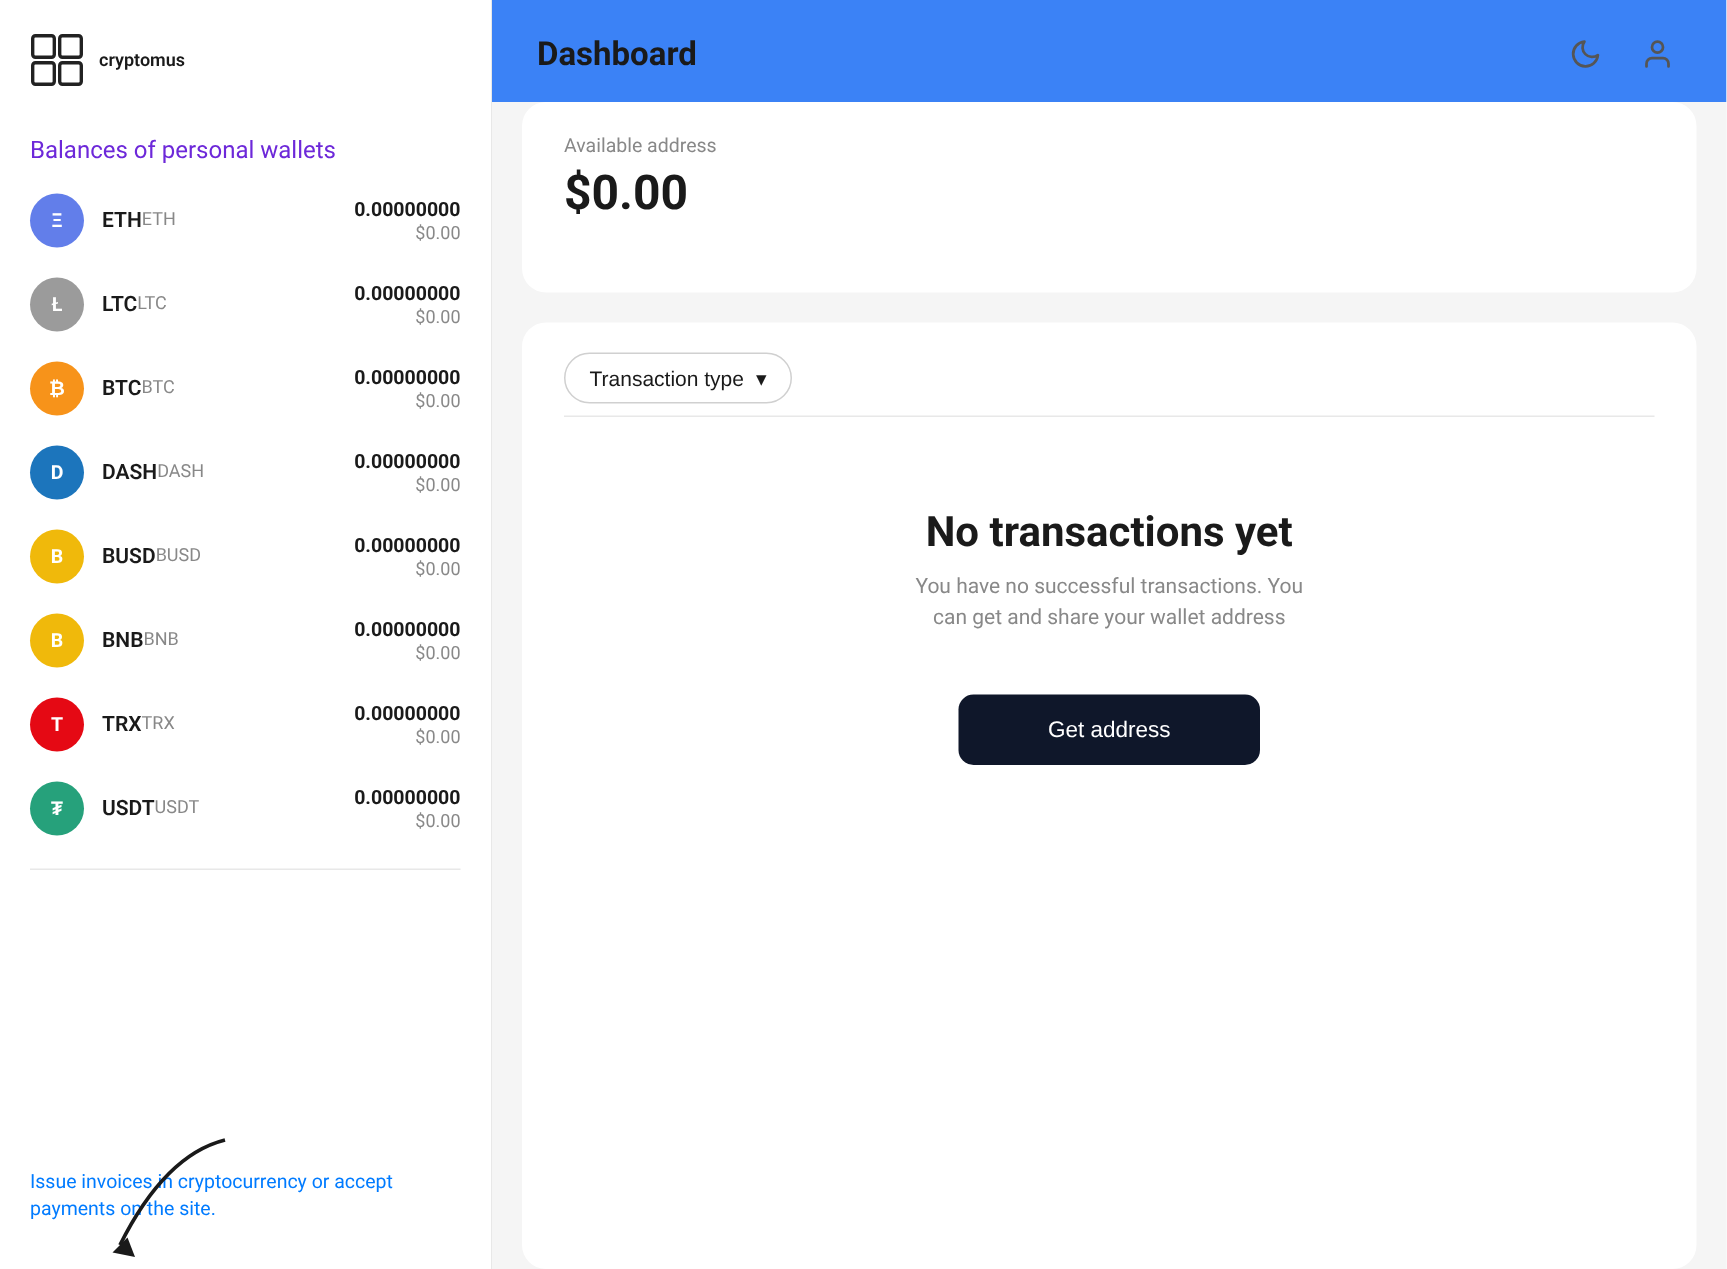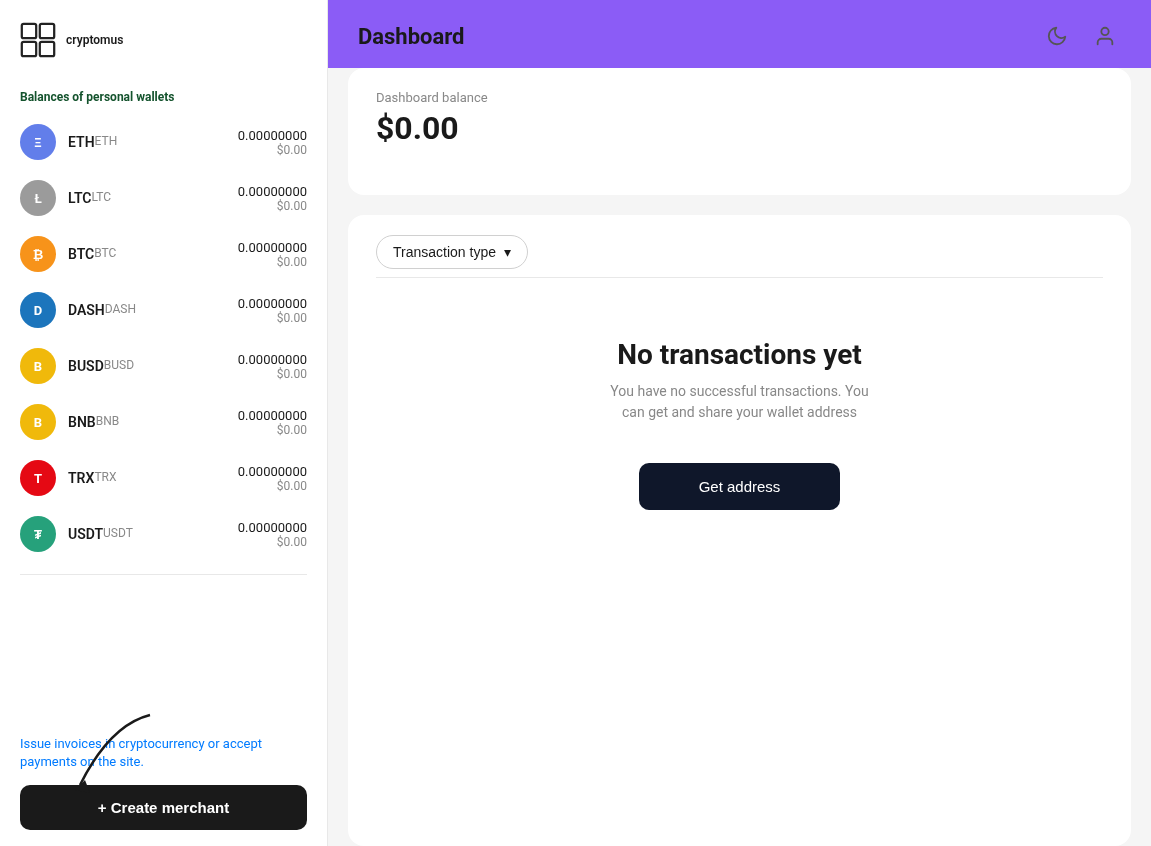--- a/index.html
+++ b/index.html
@@ -29,23 +29,23 @@
       height: 36px;
     }
 
     .logo-text {
       font-size: 12px;
       font-weight: 600;
       color: #1a1a1a;
     }
 
     .sidebar-section-title {
-      font-size: 12px;
-      font-weight: 700;
-      color: #14532d;
+      font-size: 16px;
+      font-weight: 400;
+      color: #6d28d9;
       padding: 14px 20px 10px 20px;
     }
 
     .wallet-list {
       display: flex;
       flex-direction: column;
       padding: 0 10px;
     }
 
     .wallet-item {
@@ -88,21 +88,21 @@
     }
 
     .coin-balance {
       display: flex;
       flex-direction: column;
       align-items: flex-end;
     }
 
     .balance-crypto {
       font-size: 13px;
-      font-weight: 400;
+      font-weight: 700;
       color: #1a1a1a;
     }
 
     .balance-usd {
       font-size: 12px;
       color: #888;
     }
 
     .sidebar-divider {
       height: 1px;
@@ -159,21 +159,21 @@
       background: #f5f5f5;
       display: flex;
       flex-direction: column;
     }
 
     .topbar {
       display: flex;
       align-items: center;
       justify-content: space-between;
       padding: 20px 30px 16px 30px;
-      background: #8b5cf6;
+      background: #3b82f6;
     }
 
     .page-title {
       font-size: 22px;
       font-weight: 700;
       color: #1a1a1a;
     }
 
     .topbar-icons {
       display: flex;
@@ -426,21 +426,20 @@
   <div class="merchants-section">
     <div class="merchants-desc">Issue invoices in cryptocurrency or accept payments on the site.</div>
 
     <div class="arrow-container">
       <svg class="arrow-svg-container" viewBox="0 0 140 100">
         <path d="M 120 10 Q 80 20 50 80" stroke="#1a1a1a" stroke-width="2.5" fill="none"></path>
         <polygon points="45,85 55,75 60,88" fill="#1a1a1a"></polygon>
       </svg>
     </div>
 
-    <button class="create-merchant-btn">+ Create merchant</button>
   </div>
 </div>
 
 <div class="main-content">
   <div class="topbar">
     <span class="page-title">Dashboard</span>
     <div class="topbar-icons">
       <div class="topbar-icon">
         <svg width="22" height="22" viewBox="0 0 24 24" fill="none" stroke="#555" stroke-width="2" stroke-linecap="round" stroke-linejoin="round">
           <path d="M21 12.79A9 9 0 1 1 11.21 3 7 7 0 0 0 21 12.79z"></path>
@@ -449,21 +448,21 @@
       <div class="topbar-icon">
         <svg width="22" height="22" viewBox="0 0 24 24" fill="none" stroke="#555" stroke-width="2" stroke-linecap="round" stroke-linejoin="round">
           <path d="M20 21v-2a4 4 0 0 0-4-4H8a4 4 0 0 0-4 4v2"></path>
           <circle cx="12" cy="7" r="4"></circle>
         </svg>
       </div>
     </div>
   </div>
 
   <div class="balance-card">
-    <div class="available-label">Dashboard balance</div>
+    <div class="available-label">Available address</div>
     <div class="balance-amount">$0.00</div>
 
   </div>
 
   <div class="transactions-area">
     <div class="filter-row">
       <button class="transaction-type-btn">
         <span>Transaction type</span>
         <span>▾</span>
       </button>

